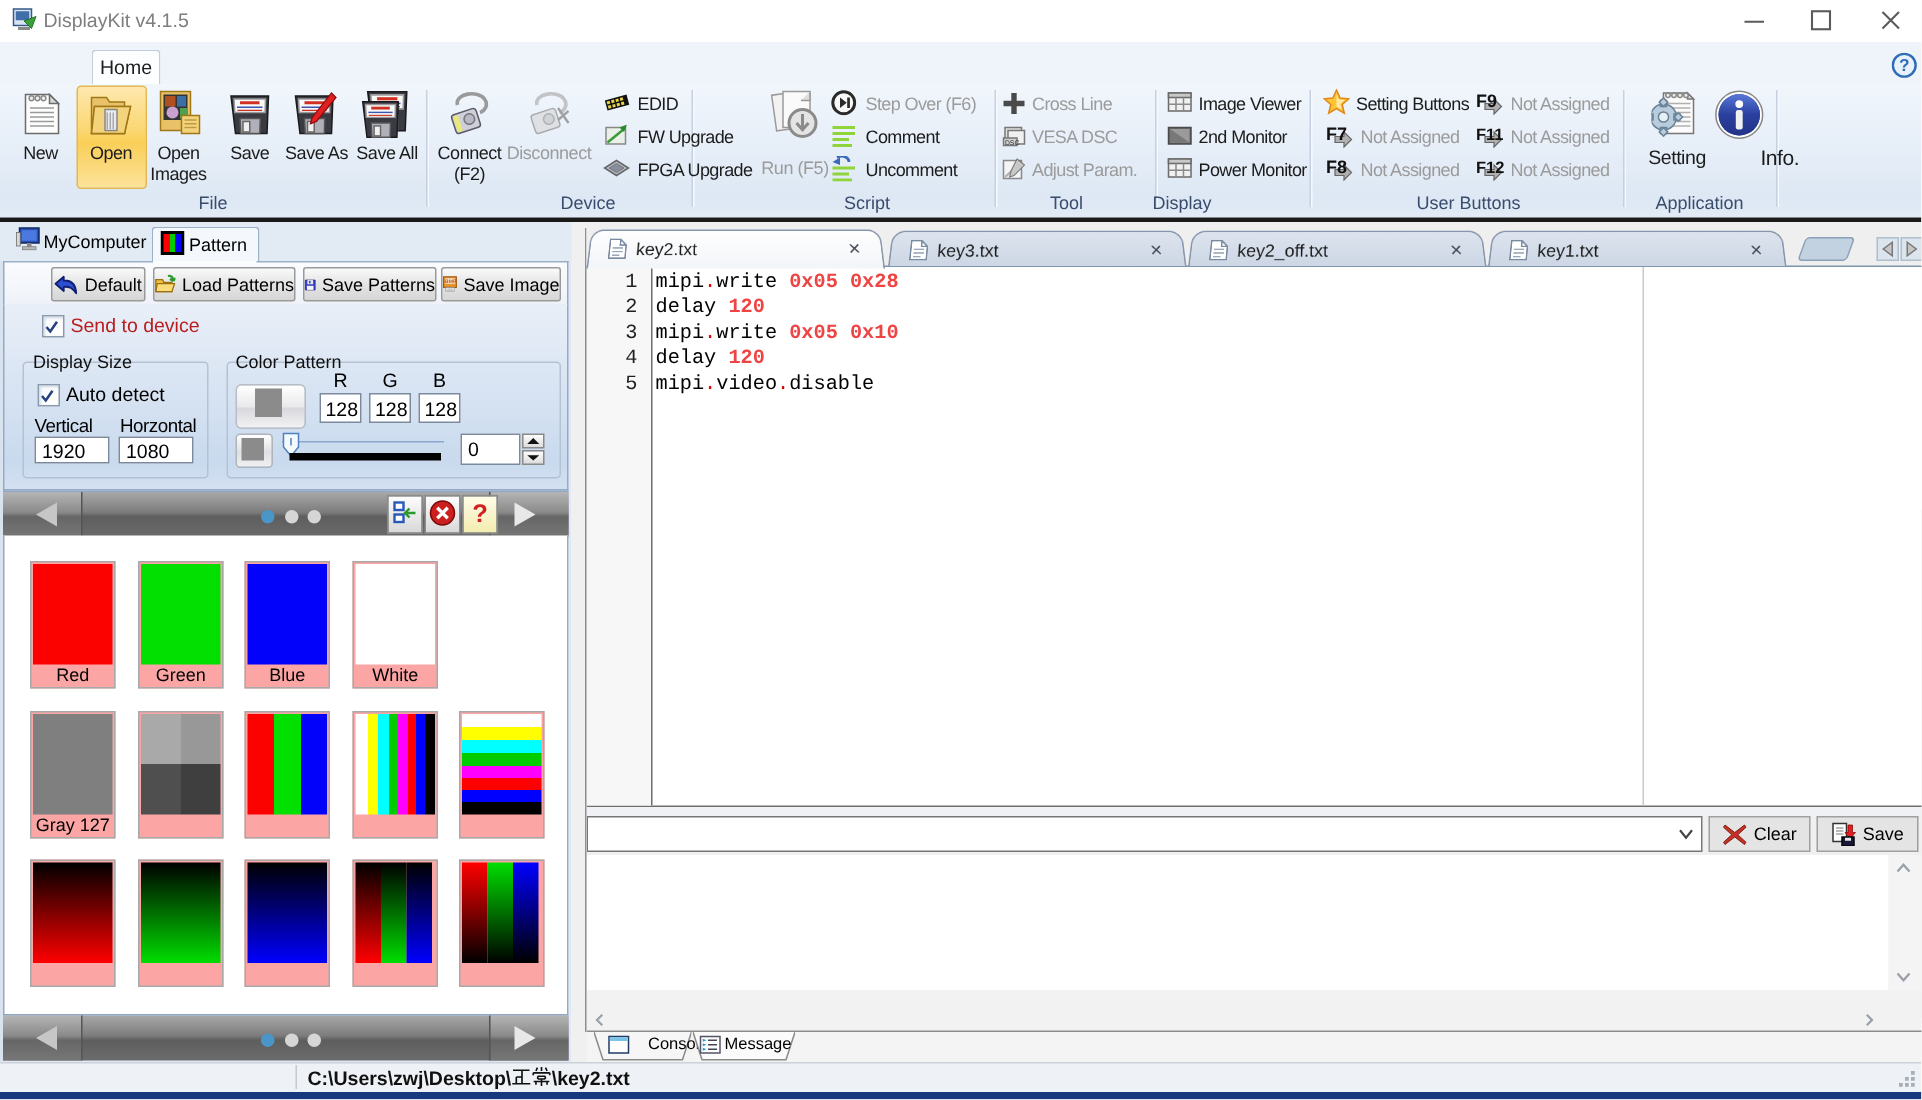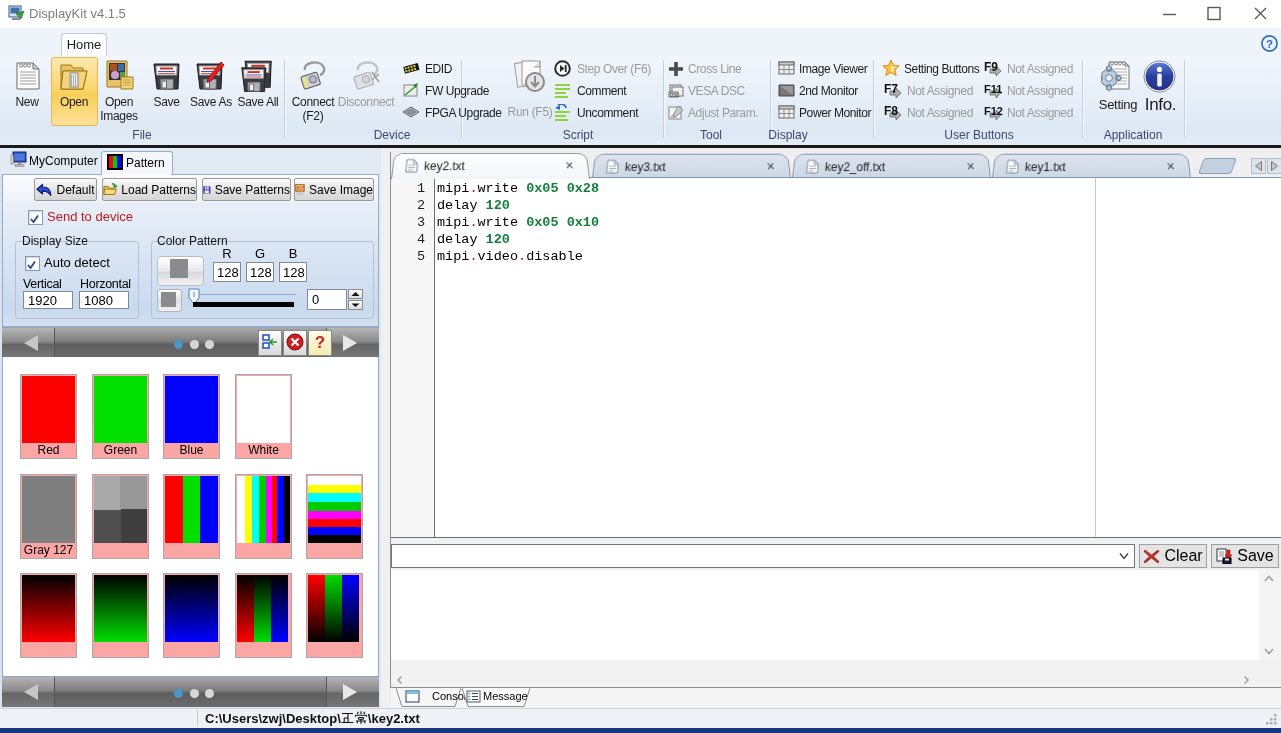--- a/index.html
+++ b/index.html
@@ -41,27 +41,27 @@
   
   #ed-tabsrow{left:391px;top:148px;width:890px;height:30px;background:#efefef}
   .edtab{position:absolute;top:153px;height:24px;border:1px solid #8696ad;border-bottom:none;border-radius:9px 9px 0 0;font-size:12px;color:#1a1a1a;transform:perspective(70px) rotateX(5deg);transform-origin:50% 100%}
   .edtab .dicon{position:absolute;left:12px;top:5px}
   .edtab .tname{position:absolute;left:31px;top:6px}
   .edtab .tx{position:absolute;right:14px;top:4px;font-size:14px;color:#445}
   #ed-body{left:391px;top:178px;width:890px;height:359px;background:#fff;border-bottom:1px solid #6e6e6e;box-sizing:content-box}
   #gutter{left:391px;top:178px;width:43px;height:359px;background:#f7f7f7;border-right:1px solid #6e6e6e}
   .lnum{position:absolute;width:30px;text-align:right;font-family:"Liberation Mono",monospace;font-size:13.5px;color:#1f1f1f}
   .codeline{position:absolute;left:437px;font-family:"Liberation Mono",monospace;font-size:13.5px;color:#000;white-space:pre}
-  .codeline .n{color:#15803d;font-weight:bold}
+  .codeline .n{color:#ef4444;font-weight:bold}
   .codeline .r{color:#e00000}
   #ed-div{left:1095px;top:178px;width:1px;height:359px;background:#c9c9c9}
   
   #con-top{left:391px;top:538px;width:890px;height:6px;background:#eff1f4}
   #combo{left:391px;top:544px;width:744px;height:24px;background:#fff;border:1px solid #767676;box-sizing:border-box}
-  .conbtn{position:absolute;top:544px;height:24px;background:#e4e4e4;border:1px solid #a0a0a0;box-sizing:border-box;font-size:16px;color:#000;display:flex;align-items:center;justify-content:center;gap:4px}
+  .conbtn{position:absolute;top:544px;height:24px;background:#e4e4e4;border:1px solid #a0a0a0;box-sizing:border-box;font-size:12px;color:#000;display:flex;align-items:center;justify-content:center;gap:4px}
   #con-white{left:391px;top:570px;width:868px;height:90px;background:#fff}
   #con-vscroll{left:1259px;top:570px;width:22px;height:90px;background:#f4f4f4}
   #con-hscroll{left:391px;top:660px;width:890px;height:27px;background:#f2f2f2}
   #con-tabs{left:391px;top:687px;width:890px;height:21px;background:#f4f4f4;border-top:1px solid #8c8c8c;box-sizing:border-box}
   
   #statusbar{left:0;top:708px;width:1281px;height:20px;background:#eef1f5;border-top:1px solid #ccd2da;box-sizing:border-box}
   #blueline{left:0;top:728px;width:1281px;height:5px;background:#16387e}
 </style>
 </head>
 <body>
@@ -351,21 +351,21 @@
       </g>
   </svg>
   <svg class="abs" style="left:1143px;top:60px" width="33" height="33" viewBox="0 0 33 33">
     <circle cx="16.5" cy="16.5" r="15.6" fill="#fff" stroke="#888"></circle>
     <circle cx="16.5" cy="16.5" r="13.8" fill="#2a3f9e"></circle>
     <circle cx="16.5" cy="16.5" r="13.8" fill="url(#infograd)"></circle>
     <circle cx="16.5" cy="9.4" r="2.6" fill="#fff"></circle>
     <rect x="14.2" y="13.4" width="4.6" height="13" rx="1.5" fill="#f0f0f0"></rect>
   </svg>
   <div class="biglabel" style="left:1088px;top:98px;width:60px;font-size:13px">Setting</div>
-  <div class="biglabel" style="left:1133px;top:98px;width:55px;font-size:17px">Info.</div>
+  <div class="biglabel" style="left:1159px;top:98px;width:55px;font-size:14px">Info.</div>
 
   <svg width="0" height="0" style="position:absolute">
     <defs>
       <linearGradient id="infograd" x1="0" y1="0" x2="0" y2="1">
         <stop offset="0" stop-color="#5a78d8"></stop>
           <stop offset="0.5" stop-color="#2a3f9e"></stop>
           <stop offset="1" stop-color="#233488"></stop>
       </linearGradient>
       <g id="floppy">
         <path d="M4 4 L29 4 L28 29 L7 29 Z" fill="#3a3a42" stroke="#1a1a1e"></path>

